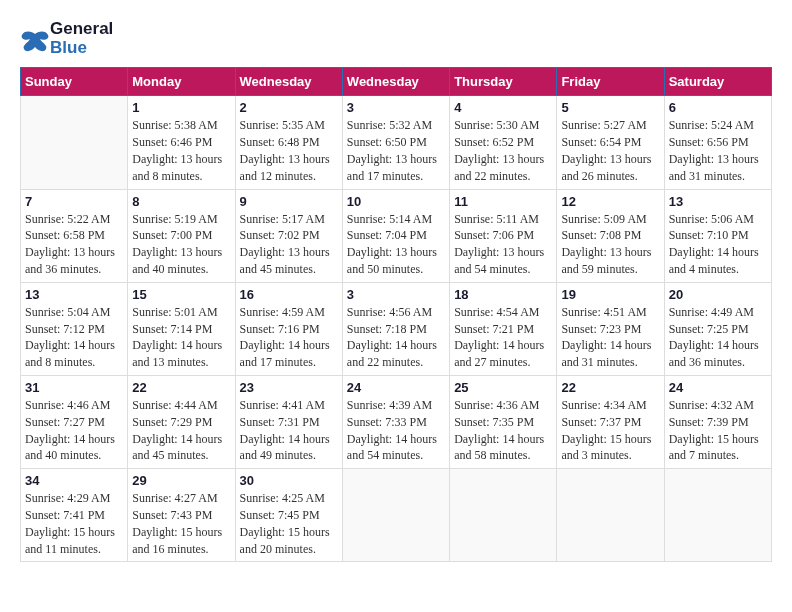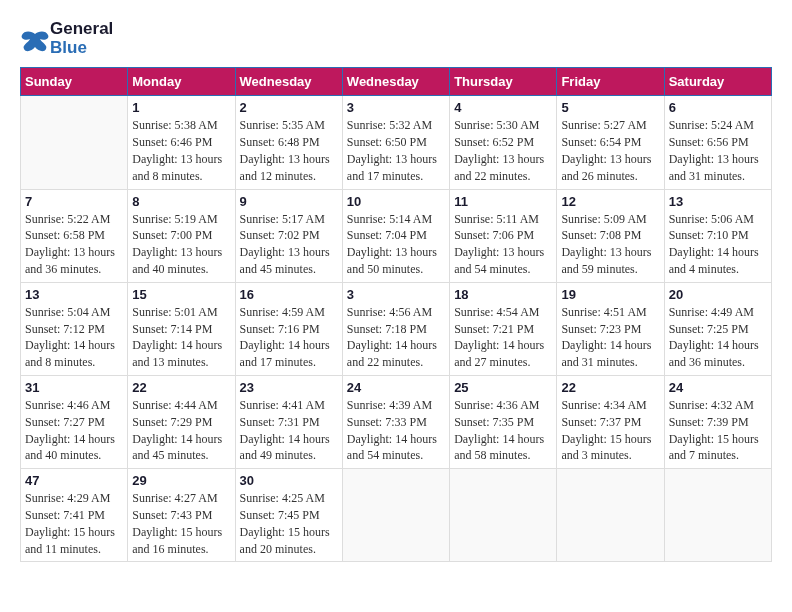--- a/index.html
+++ b/index.html
@@ -229,21 +229,21 @@
           <span class="day-number">22</span>
           <div class="day-info">Sunrise: 4:34 AM<br>Sunset: 7:37 PM<br>Daylight: 15 hours<br>and 3 minutes.</div>
         </td>
         <td>
           <span class="day-number">24</span>
           <div class="day-info">Sunrise: 4:32 AM<br>Sunset: 7:39 PM<br>Daylight: 15 hours<br>and 7 minutes.</div>
         </td>
       </tr>
       <tr>
         <td>
-          <span class="day-number">47</span>
+          <span class="day-number">34</span>
           <div class="day-info">Sunrise: 4:29 AM<br>Sunset: 7:41 PM<br>Daylight: 15 hours<br>and 11 minutes.</div>
         </td>
         <td>
           <span class="day-number">29</span>
           <div class="day-info">Sunrise: 4:27 AM<br>Sunset: 7:43 PM<br>Daylight: 15 hours<br>and 16 minutes.</div>
         </td>
         <td>
           <span class="day-number">30</span>
           <div class="day-info">Sunrise: 4:25 AM<br>Sunset: 7:45 PM<br>Daylight: 15 hours<br>and 20 minutes.</div>
         </td>

